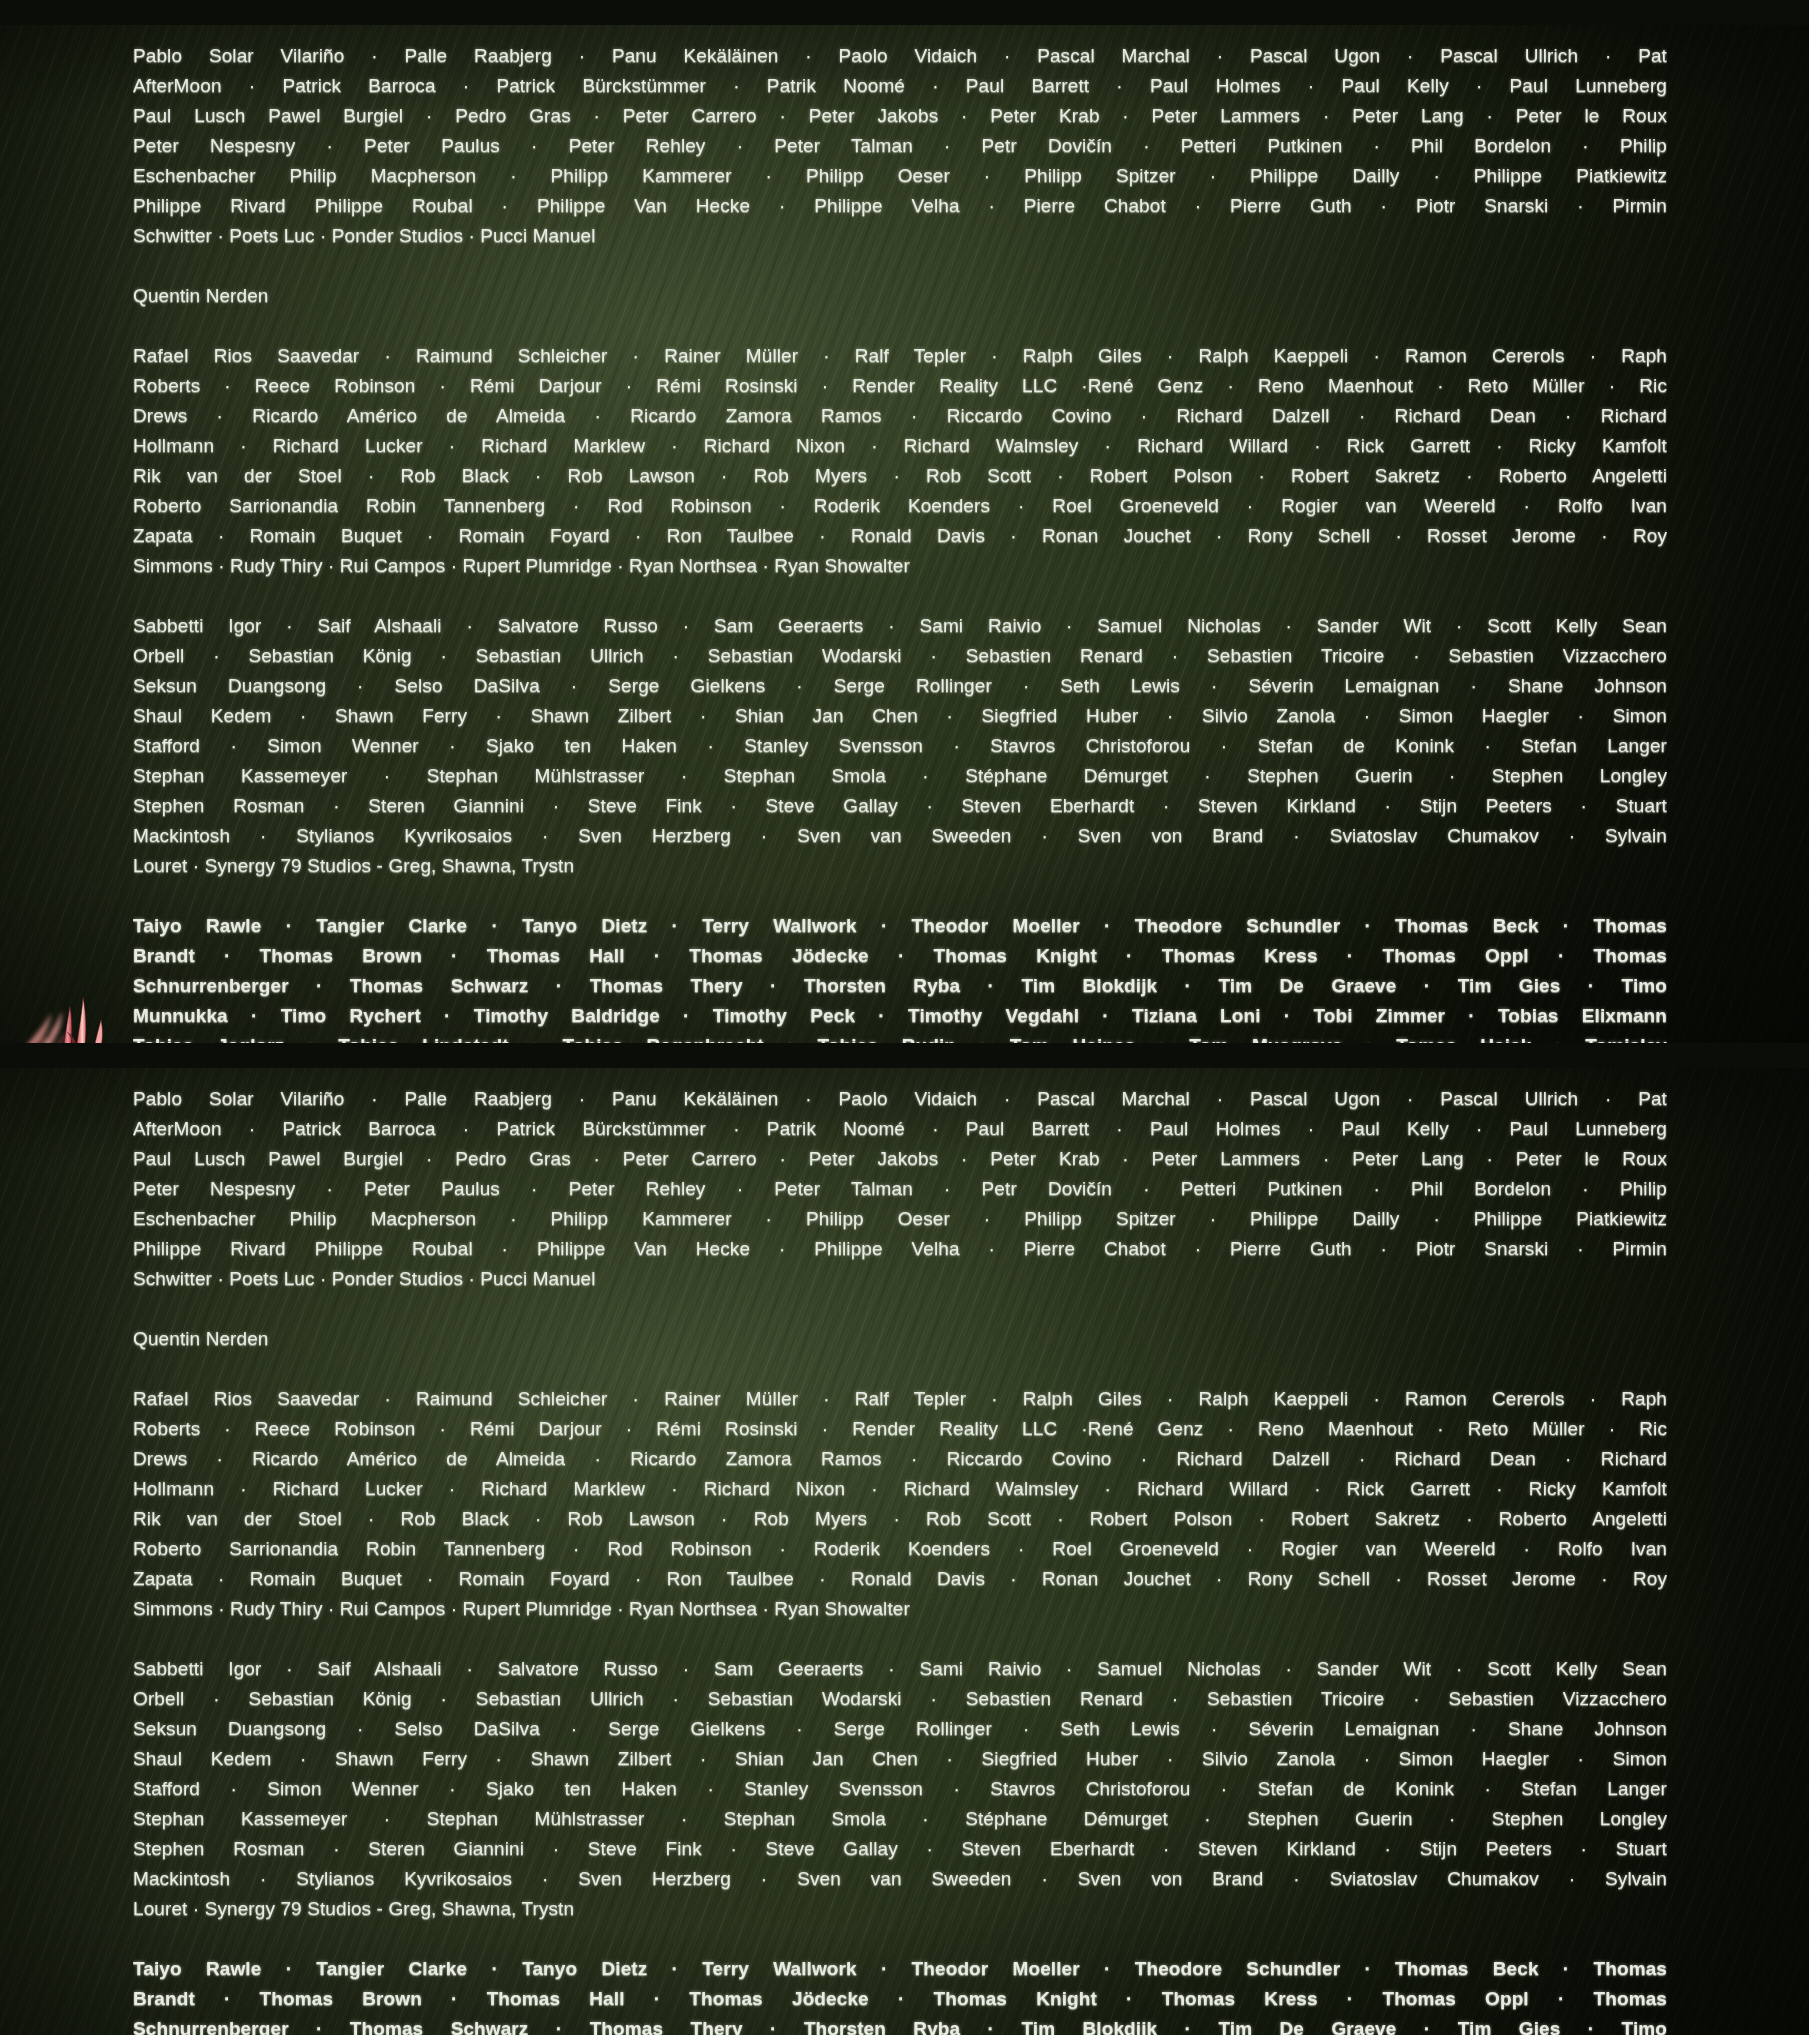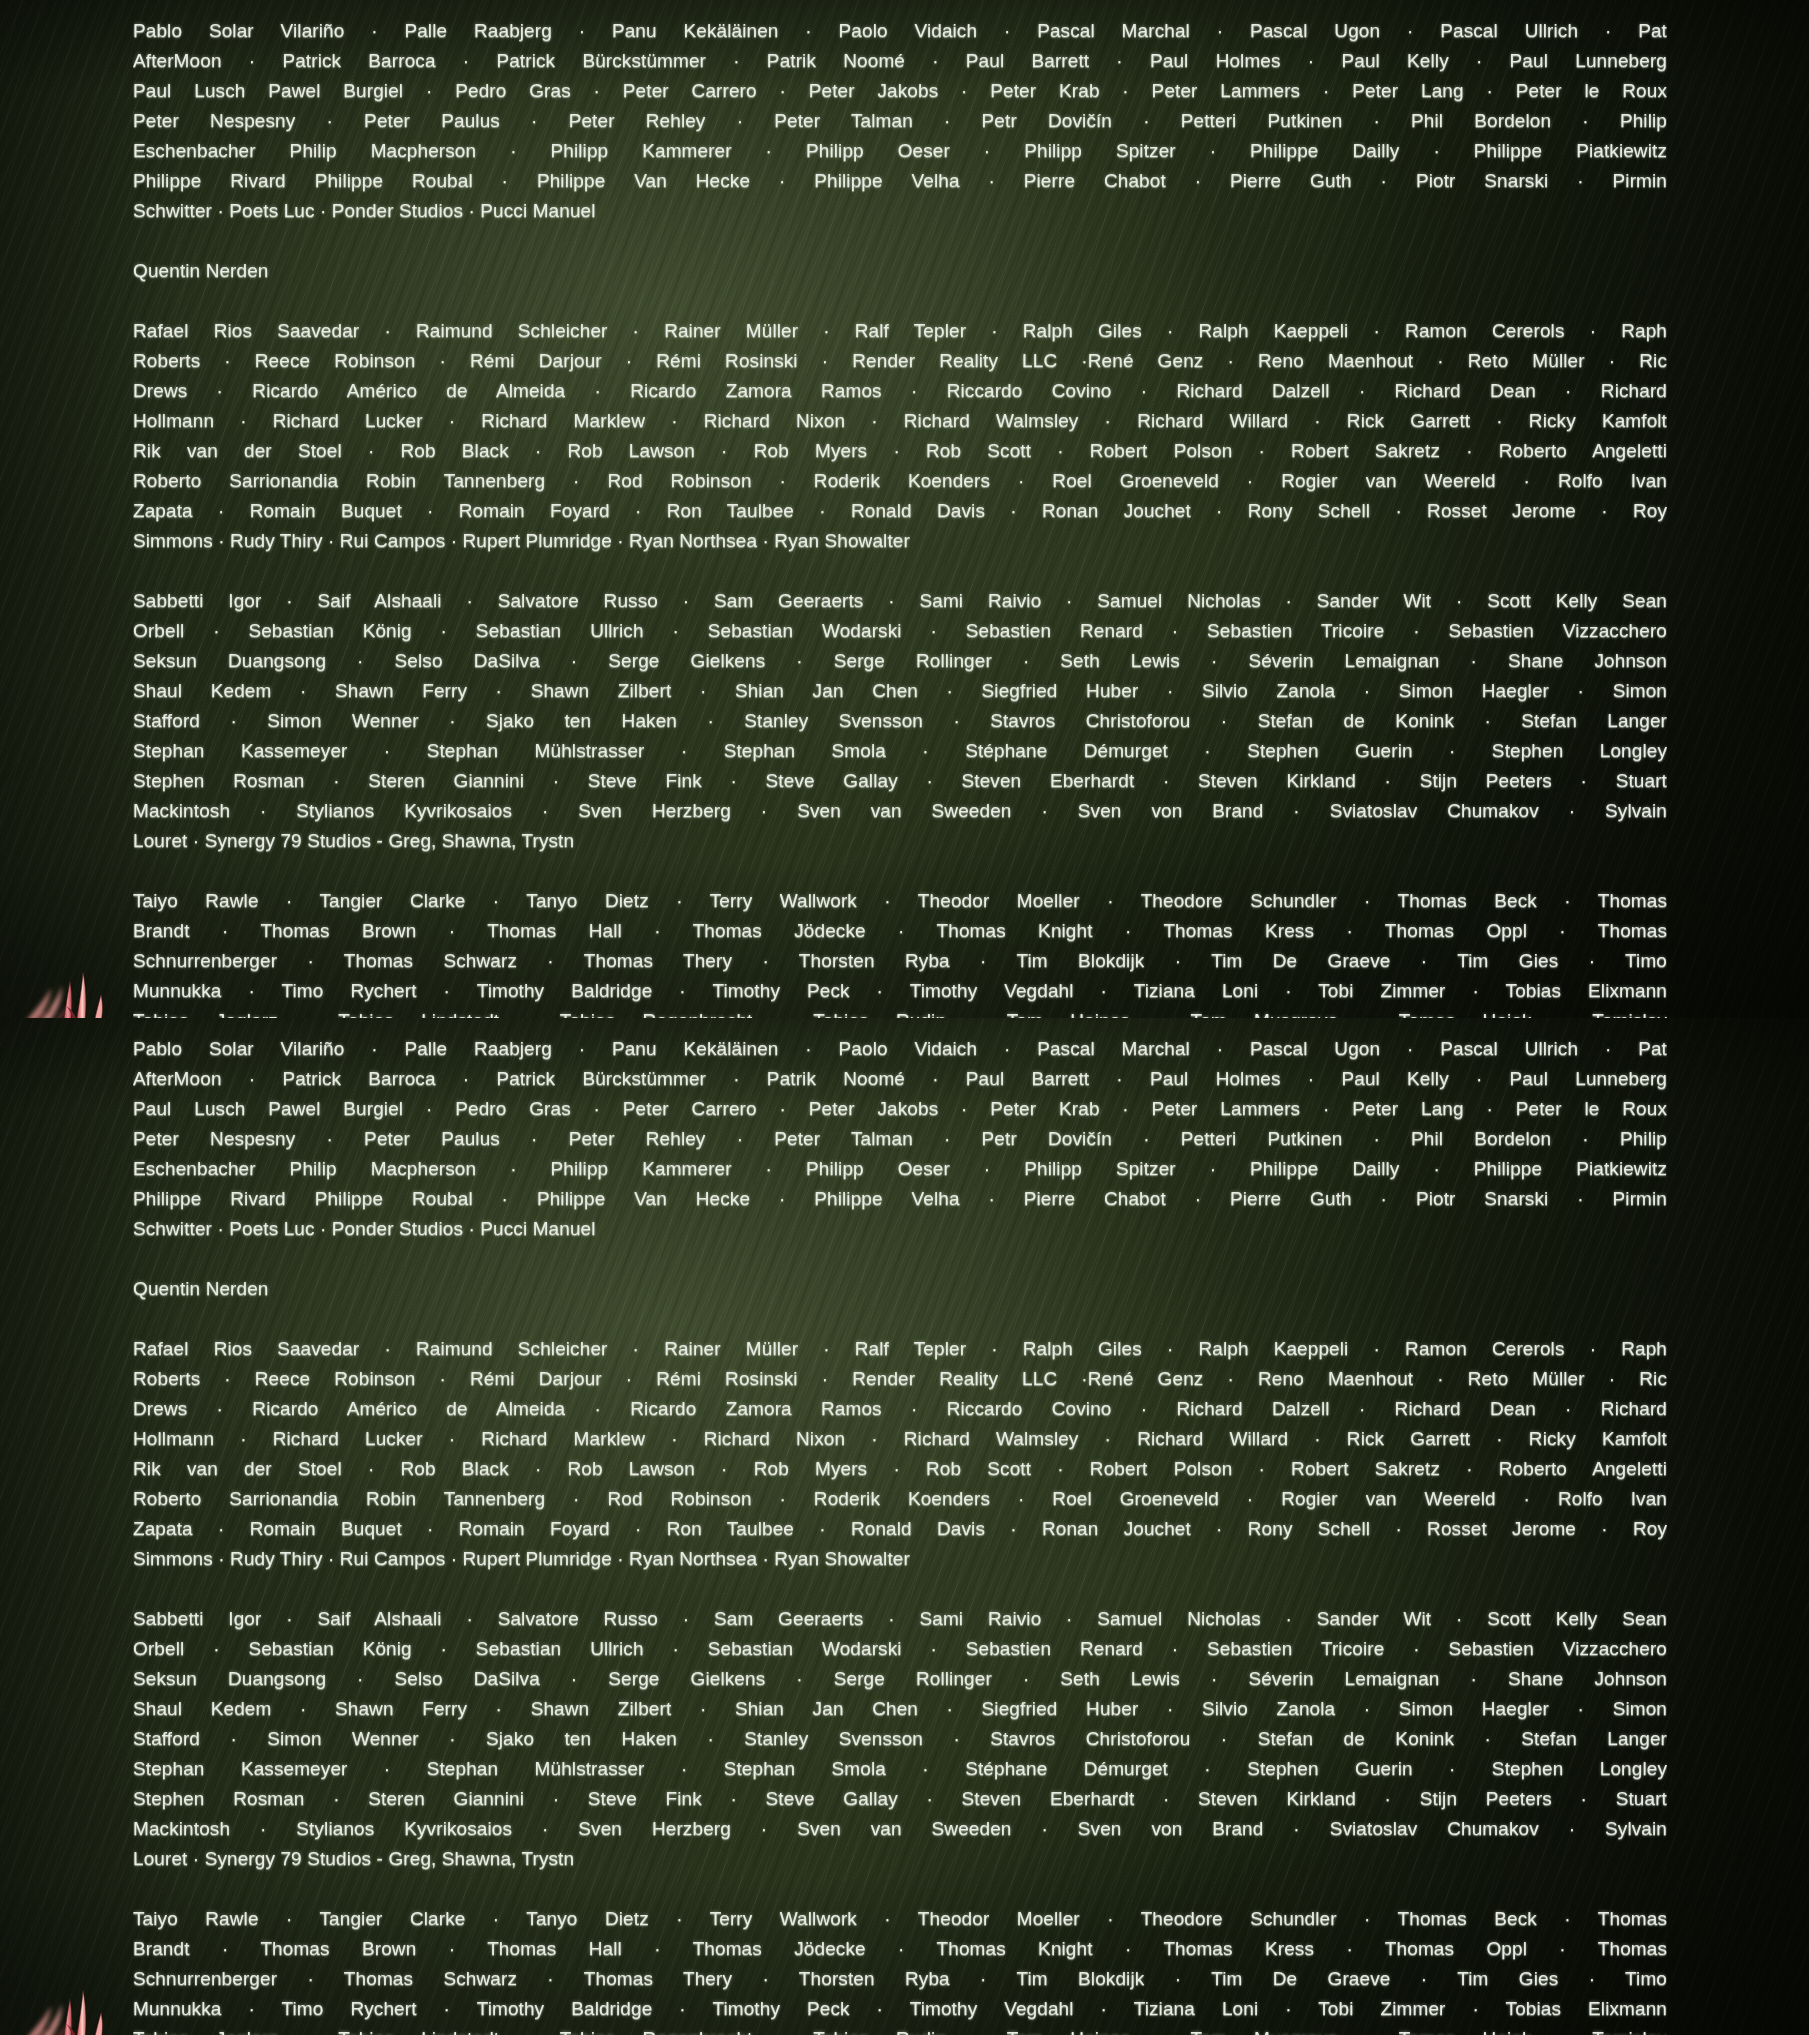--- a/index.html
+++ b/index.html
@@ -9,20 +9,21 @@
     font-family: "Liberation Sans", "DejaVu Sans", sans-serif;
   }
   #screen { position: relative; width: 1809px; height: 2035px; }
 
   .half {
     position: relative; width: 1809px; height: 1018px; overflow: hidden;
     background:
       radial-gradient(ellipse 58% 50% at 37% 30%, rgba(84,99,62,0.55), rgba(44,55,32,0.22) 55%, rgba(0,0,0,0) 78%),
       radial-gradient(ellipse 52% 42% at 60% 55%, rgba(64,78,46,0.38), rgba(0,0,0,0) 72%),
       linear-gradient(103deg, #1a2112 0%, #28311c 32%, #2a341d 50%, #1a2211 70%, #0d1008 100%);
+    margin-top: 25px;
   }
   .texture {
     position: absolute; inset: 0;
     background:
       repeating-linear-gradient(113deg,
         rgba(214,232,196,0.05) 0px 0.9px, rgba(0,0,0,0) 0.9px 4.5px,
         rgba(10,16,6,0.10) 4.5px 6.3px, rgba(0,0,0,0) 6.3px 10.4px),
       repeating-linear-gradient(107deg,
         rgba(214,232,196,0.035) 0px 1.4px, rgba(0,0,0,0) 1.4px 8.6px,
         rgba(8,12,5,0.08) 8.6px 11.3px, rgba(0,0,0,0) 11.3px 20px);
@@ -36,21 +37,21 @@
   }
   .credits {
     position: absolute; left: 133px; top: 0; width: 1534px; padding-top: 16.3px;
     color: #e9ece3; font-size: 19px; line-height: 30px; letter-spacing: 0.1px;
     text-shadow:
       0 1.4px 3.2px rgba(231,238,224,0.32),
       0 -1.4px 3.2px rgba(231,238,224,0.32),
       0 0.5px 0.9px rgba(231,238,224,0.55);
   }
   .para { margin: 0 0 30px 0; }
-  .para:last-child { margin-bottom: 0; }
+  .para:last-child { margin-bottom: 0; font-weight: bold; }
   .line {
     height: 30px; overflow: hidden;
     text-align: justify;
     text-align-last: justify;
     -moz-text-align-last: justify;
   }
   .line.last { text-align-last: left; -moz-text-align-last: left; }
   .grass {
     position: absolute; left: 22.6px; bottom: -3.6px;
     width: 97px; height: 58px;

